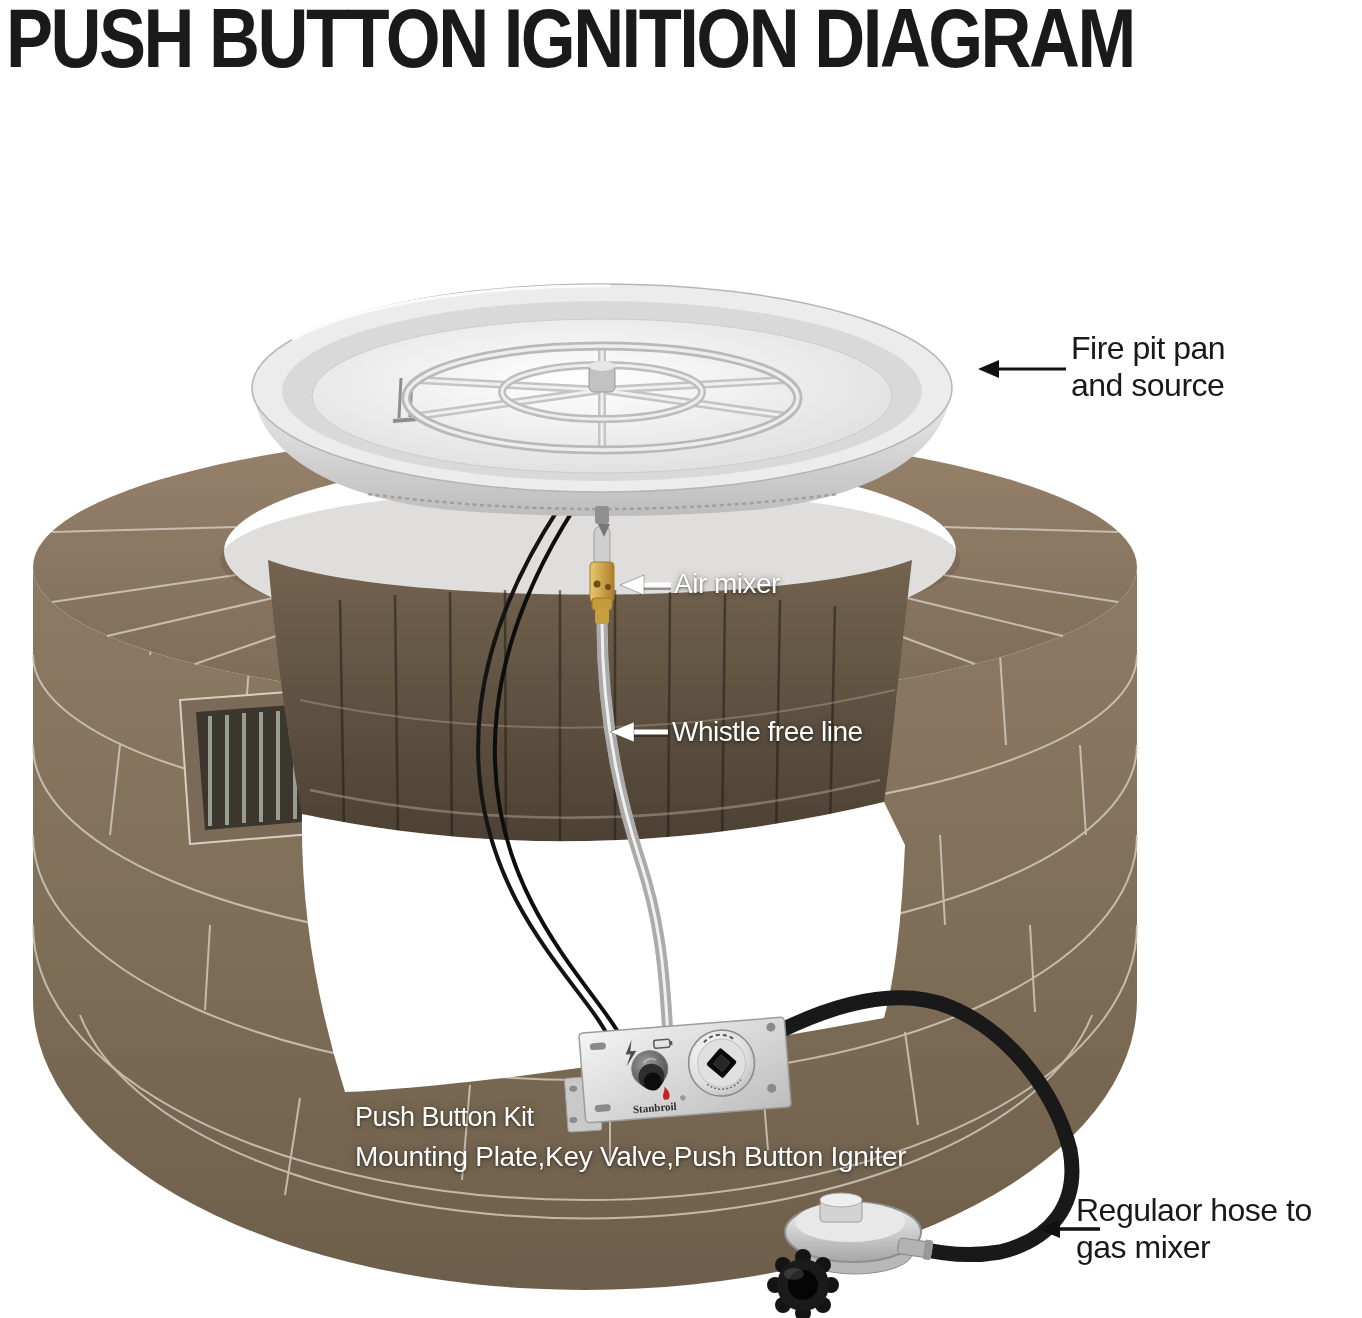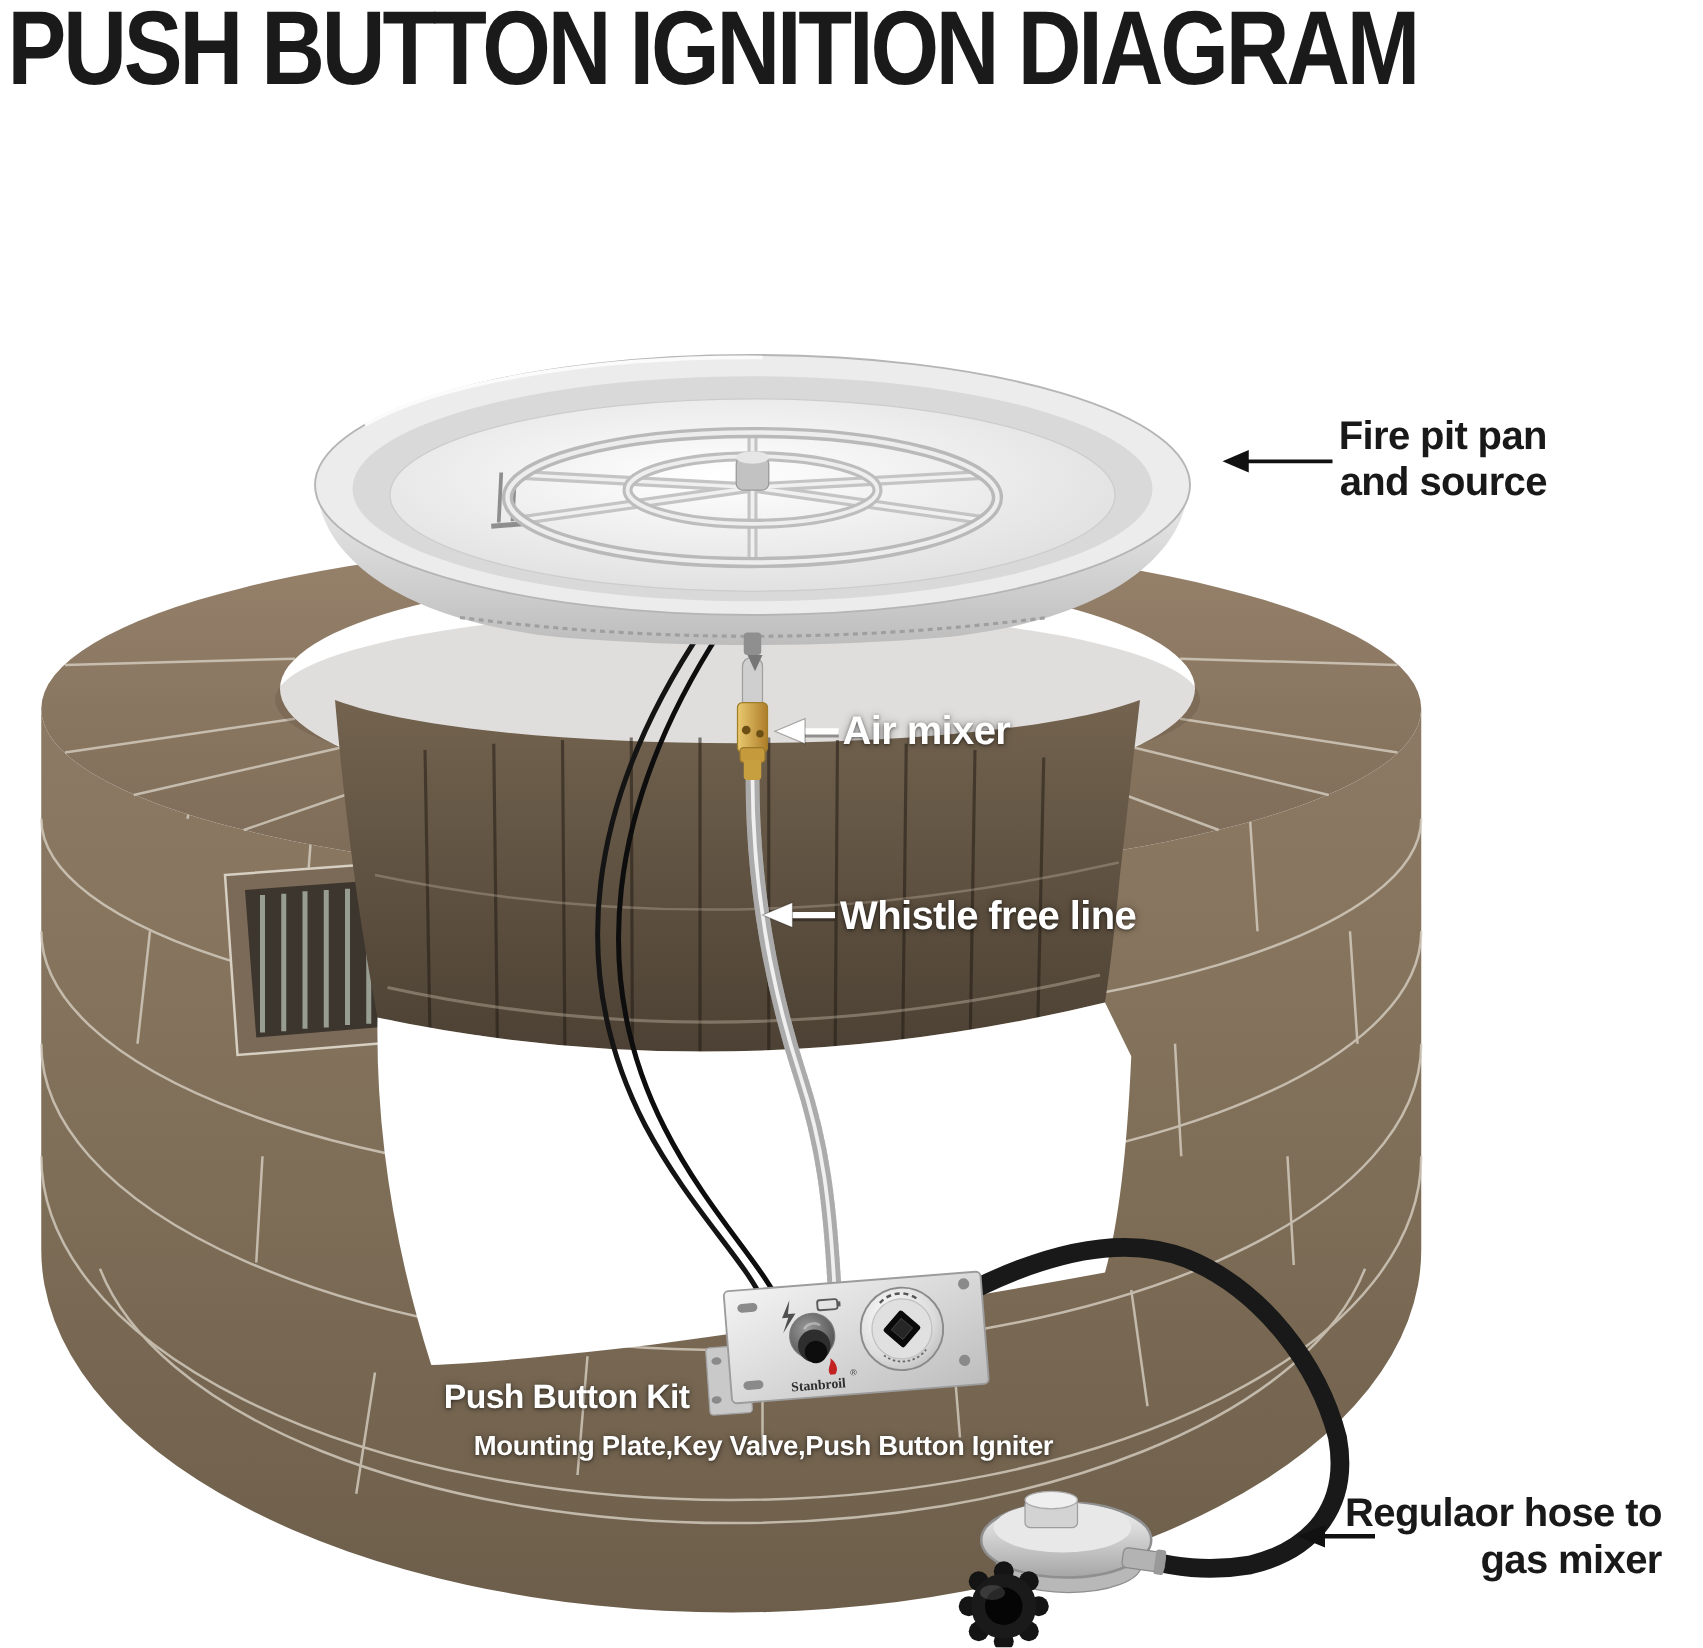--- a/index.html
+++ b/index.html
@@ -1,26 +1,26 @@
 <!DOCTYPE html>
 <html><head>
 <meta charset="utf-8">
 <style>
   html,body{margin:0;padding:0;background:#fff;}
   .canvas{position:relative;width:1362px;height:1318px;background:#ffffff;overflow:hidden;
           font-family:"Liberation Sans","DejaVu Sans",sans-serif;}
   .scene{position:absolute;left:0;top:0;width:1362px;height:1318px;}
   .title{position:absolute;left:6px;top:-10px;font-size:84px;font-weight:bold;color:#1a1a1a;
          letter-spacing:-3px;white-space:nowrap;transform:scaleX(.84);transform-origin:left top;}
-  .lbl{position:absolute;font-weight:bold;white-space:nowrap;text-align:right;}
+  .lbl{position:absolute;font-weight:normal;white-space:nowrap;}
   .lbl.dark{color:#191919;font-size:32px;line-height:37px;letter-spacing:-.5px;}
-  .lbl.light{color:#ffffff;font-size:32px;line-height:36px;letter-spacing:-.5px;
+  .lbl.light{color:#ffffff;font-size:28px;line-height:36px;letter-spacing:-.5px;
              text-shadow:0 1px 3px rgba(0,0,0,.55),0 0 8px rgba(0,0,0,.25);}
   .lbl.pbk-title{font-size:27px;}
-  .lbl.pbk-sub{font-size:22px;letter-spacing:-.3px;margin-left:24px;}
+  .lbl.pbk-sub{font-size:28px;letter-spacing:-.3px;}
 </style>
 </head>
 <body>
 
 <div class="canvas">
 
 <svg class="scene" viewBox="0 0 1362 1318">
   <defs>
     <linearGradient id="gStoneTop" x1="0" y1="0" x2="0" y2="1">
       <stop offset="0" stop-color="#97826b"></stop>

